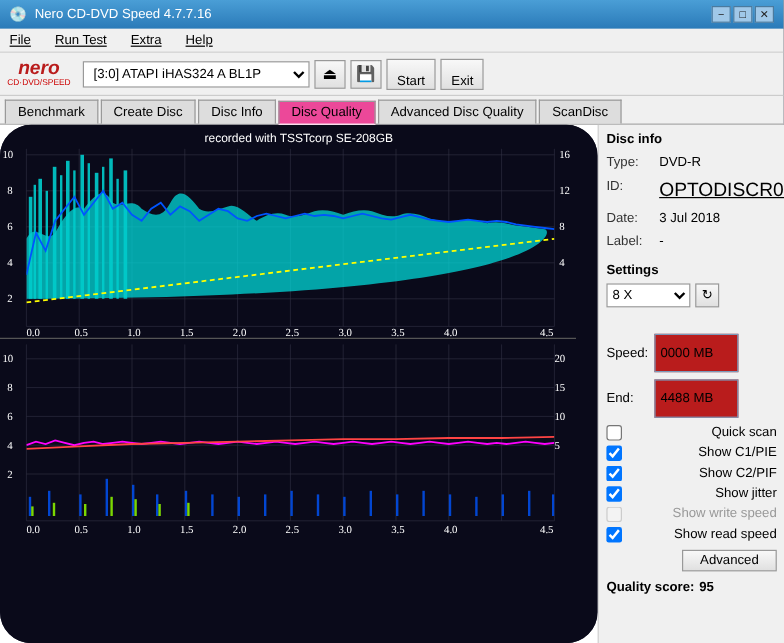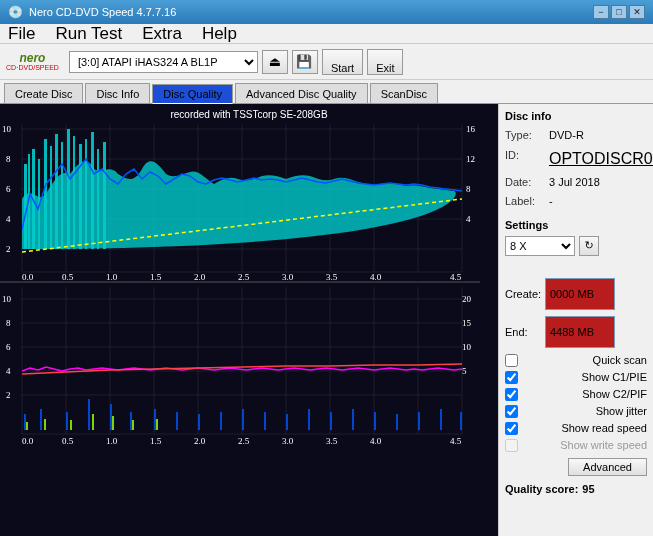--- a/index.html
+++ b/index.html
@@ -45,44 +45,45 @@
     .menu-bar {
       background: #f0f0f0;
       border-bottom: 1px solid #ccc;
       display: flex;
       align-items: center;
       padding: 2px 4px;
       height: 20px;
       gap: 12px;
     }
     .menu-item {
-      font-size: 17px;
+      font-size: 11px;
       cursor: pointer;
       padding: 1px 4px;
       color: #000;
+      text-decoration: underline;
     }
     .toolbar {
       background: #f0f0f0;
       border-bottom: 1px solid #ccc;
       display: flex;
       align-items: center;
       padding: 3px 6px;
       height: 36px;
       gap: 4px;
     }
     .logo-area {
       display: flex;
       flex-direction: column;
       align-items: center;
       margin-right: 6px;
     }
     .logo-nero {
-      color: #4d7c0f;
+      color: #b91c1c;
       font-weight: bold;
-      font-size: 12px;
+      font-size: 16px;
       font-style: italic;
       line-height: 1;
     }
     .logo-subtitle {
       color: #cc0000;
       font-size: 7px;
       line-height: 1;
     }
     .drive-select {
       height: 22px;
@@ -125,35 +126,36 @@
       border-bottom: none;
       background: #ddd;
       font-size: 11px;
       cursor: pointer;
       margin-right: 2px;
       height: 20px;
       display: flex;
       align-items: center;
     }
     .tab.active {
-      background: #1d4ed8;
+      background: #ec4899;
       border-bottom: 1px solid white;
       margin-bottom: -1px;
       z-index: 1;
     }
     .main-content {
       display: flex;
       height: calc(536px - 24px - 20px - 36px - 24px);
       background: white;
     }
     .chart-area {
       flex: 1;
       background: #1a1a2e;
       position: relative;
       overflow: hidden;
+      border-radius: 26px;
     }
     .right-panel {
       width: 155px;
       background: #f0f0f0;
       border-left: 1px solid #ccc;
       padding: 6px;
       display: flex;
       flex-direction: column;
       gap: 3px;
       overflow-y: auto;
@@ -276,20 +278,21 @@
   <select class="drive-select">
     <option>[3:0]  ATAPI iHAS324  A BL1P</option>
   </select>
   <div class="toolbar-icon-btn" title="Eject">⏏</div>
   <div class="toolbar-icon-btn" title="Save">💾</div>
   <button class="toolbar-btn">Start</button>
   <button class="toolbar-btn">Exit</button>
 </div>
 
 <div class="tabs">
+  <div class="tab">Benchmark</div>
   <div class="tab">Create Disc</div>
   <div class="tab">Disc Info</div>
   <div class="tab active">Disc Quality</div>
   <div class="tab">Advanced Disc Quality</div>
   <div class="tab">ScanDisc</div>
 </div>
 
 <div class="main-content">
 
   <div class="chart-area">
@@ -494,21 +497,21 @@
     </div>
 
     <div class="panel-section-title" style="margin-top:6px;">Settings</div>
     <div class="settings-row">
       <select class="speed-select">
         <option>8 X</option>
       </select>
       <div class="toolbar-icon-btn" style="width:20px;height:20px;font-size:11px;">↻</div>
     </div>
     <div class="mb-row">
-      <span class="mb-row-label">Create:</span>
+      <span class="mb-row-label">Speed:</span>
       <input class="mb-input" type="text" value="0000 MB" style="">
     </div>
     <div class="mb-row">
       <span class="mb-row-label">End:</span>
       <input class="mb-input" type="text" value="4488 MB" style="">
     </div>
     <div class="checkbox-row">
       <input type="checkbox" style="">
       <span>Quick scan</span>
     </div>
@@ -518,26 +521,26 @@
     </div>
     <div class="checkbox-row">
       <input type="checkbox" checked="" style="">
       <span>Show C2/PIF</span>
     </div>
     <div class="checkbox-row">
       <input type="checkbox" checked="" style="">
       <span>Show jitter</span>
     </div>
     <div class="checkbox-row">
+      <input type="checkbox" disabled="" style="">
+      <span style="color:#999;">Show write speed</span>
+    </div>
+    <div class="checkbox-row">
       <input type="checkbox" checked="" style="">
       <span>Show read speed</span>
-    </div>
-    <div class="checkbox-row">
-      <input type="checkbox" disabled="" style="">
-      <span style="color:#999;">Show write speed</span>
     </div>
     <button class="advanced-btn">Advanced</button>
 
     <div class="quality-row">
       <span class="quality-label">Quality score:</span>
       <span class="quality-value">95</span>
     </div>
   </div>
 </div>
 

